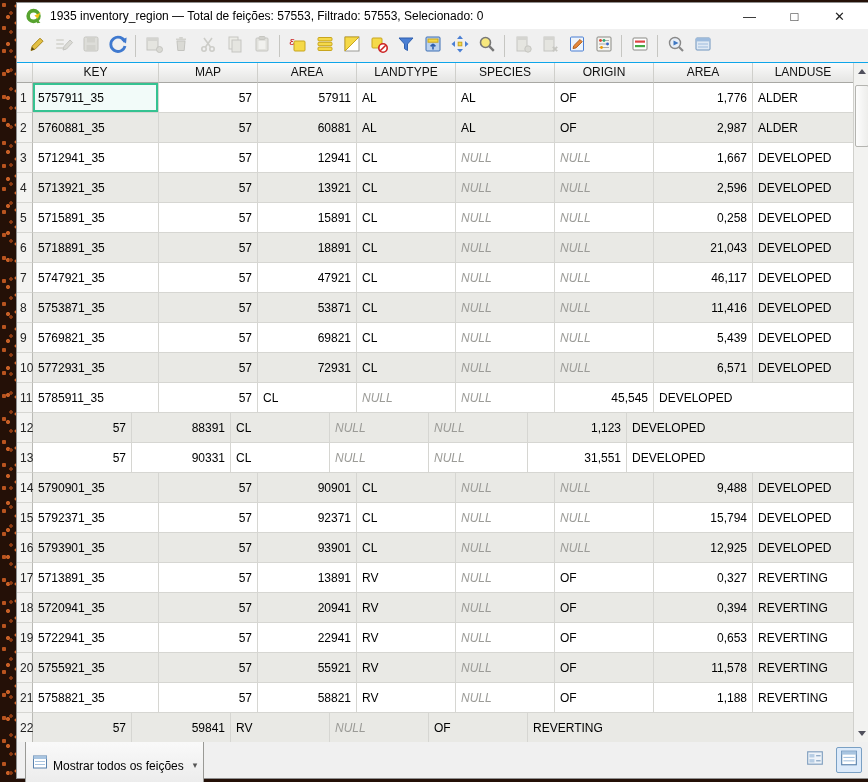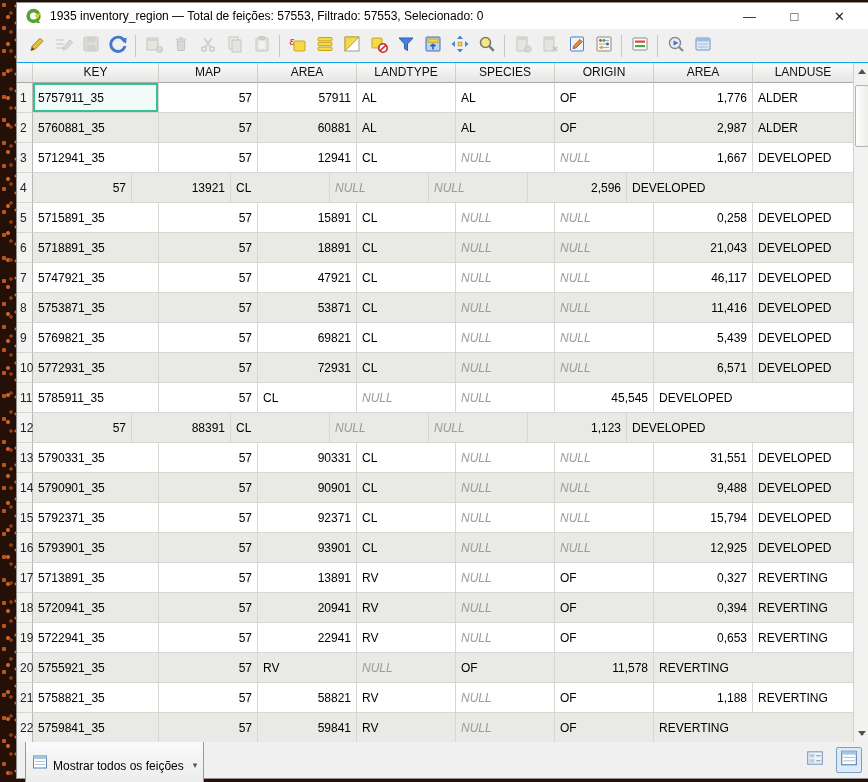--- a/index.html
+++ b/index.html
@@ -313,20 +313,21 @@
             <div class="cell col-map a-right">57</div>
             <div class="cell col-stand a-right">12941</div>
             <div class="cell col-landtype a-left">CL</div>
             <div class="cell col-species a-left null">NULL</div>
             <div class="cell col-origin a-left null">NULL</div>
             <div class="cell col-area a-right">1,667</div>
             <div class="cell col-landuse a-left">DEVELOPED</div>
           </div>
           <div class="trow alt">
             <div class="rownum">4</div>
+            <div class="cell col-key a-left">5713921_35</div>
             <div class="cell col-map a-right">57</div>
             <div class="cell col-stand a-right">13921</div>
             <div class="cell col-landtype a-left">CL</div>
             <div class="cell col-species a-left null">NULL</div>
             <div class="cell col-origin a-left null">NULL</div>
             <div class="cell col-area a-right">2,596</div>
             <div class="cell col-landuse a-left">DEVELOPED</div>
           </div>
           <div class="trow">
             <div class="rownum">5</div>
@@ -409,21 +410,20 @@
             <div class="cell col-map a-right">57</div>
             <div class="cell col-stand a-right">88391</div>
             <div class="cell col-landtype a-left">CL</div>
             <div class="cell col-species a-left null">NULL</div>
             <div class="cell col-origin a-left null">NULL</div>
             <div class="cell col-area a-right">1,123</div>
             <div class="cell col-landuse a-left">DEVELOPED</div>
           </div>
           <div class="trow">
             <div class="rownum">13</div>
-            <div class="cell col-key a-left">5790331_35</div>
             <div class="cell col-map a-right">57</div>
             <div class="cell col-stand a-right">90331</div>
             <div class="cell col-landtype a-left">CL</div>
             <div class="cell col-species a-left null">NULL</div>
             <div class="cell col-origin a-left null">NULL</div>
             <div class="cell col-area a-right">31,551</div>
             <div class="cell col-landuse a-left">DEVELOPED</div>
           </div>
           <div class="trow alt">
             <div class="rownum">14</div>
@@ -488,40 +488,40 @@
             <div class="cell col-landtype a-left">RV</div>
             <div class="cell col-species a-left null">NULL</div>
             <div class="cell col-origin a-left">OF</div>
             <div class="cell col-area a-right">0,653</div>
             <div class="cell col-landuse a-left">REVERTING</div>
           </div>
           <div class="trow alt">
             <div class="rownum">20</div>
             <div class="cell col-key a-left">5755921_35</div>
             <div class="cell col-map a-right">57</div>
+            <div class="cell col-stand a-right">55921</div>
             <div class="cell col-landtype a-left">RV</div>
             <div class="cell col-species a-left null">NULL</div>
             <div class="cell col-origin a-left">OF</div>
             <div class="cell col-area a-right">11,578</div>
             <div class="cell col-landuse a-left">REVERTING</div>
           </div>
           <div class="trow">
             <div class="rownum">21</div>
             <div class="cell col-key a-left">5758821_35</div>
             <div class="cell col-map a-right">57</div>
             <div class="cell col-stand a-right">58821</div>
             <div class="cell col-landtype a-left">RV</div>
             <div class="cell col-species a-left null">NULL</div>
             <div class="cell col-origin a-left">OF</div>
             <div class="cell col-area a-right">1,188</div>
             <div class="cell col-landuse a-left">REVERTING</div>
           </div>
           <div class="trow alt">
             <div class="rownum">22</div>
-            <div class="cell col-key a-left">5759841_35</div>
             <div class="cell col-map a-right">57</div>
             <div class="cell col-stand a-right">59841</div>
             <div class="cell col-landtype a-left">RV</div>
             <div class="cell col-species a-left null">NULL</div>
             <div class="cell col-origin a-left">OF</div>
             <div class="cell col-landuse a-left">REVERTING</div>
           </div>
         </div>
     </div>
     <div id="vscroll">

